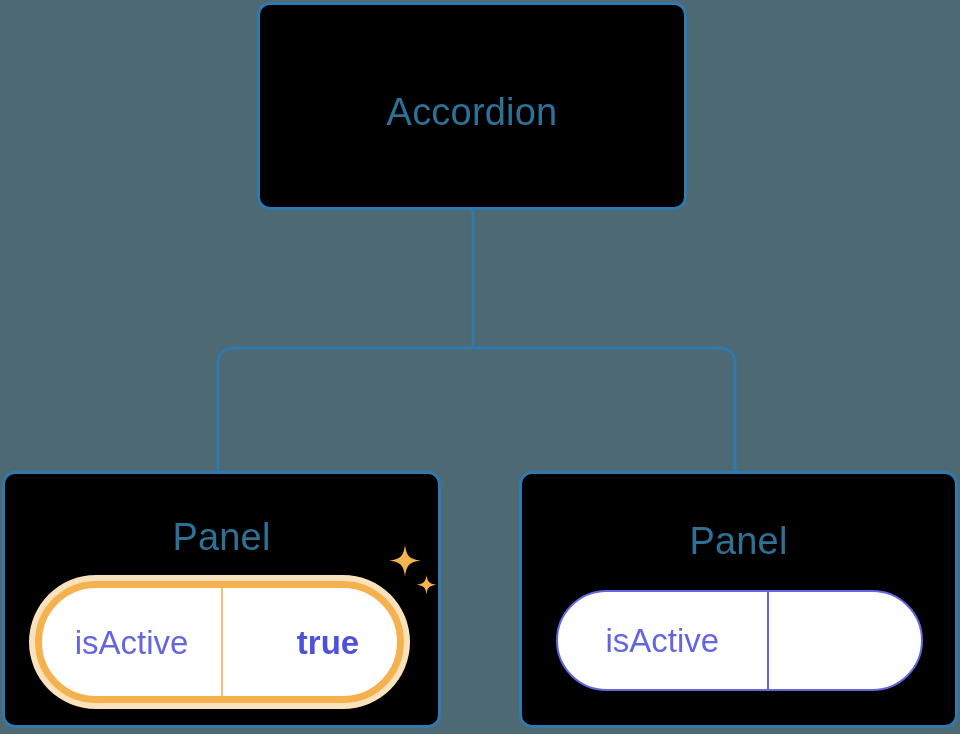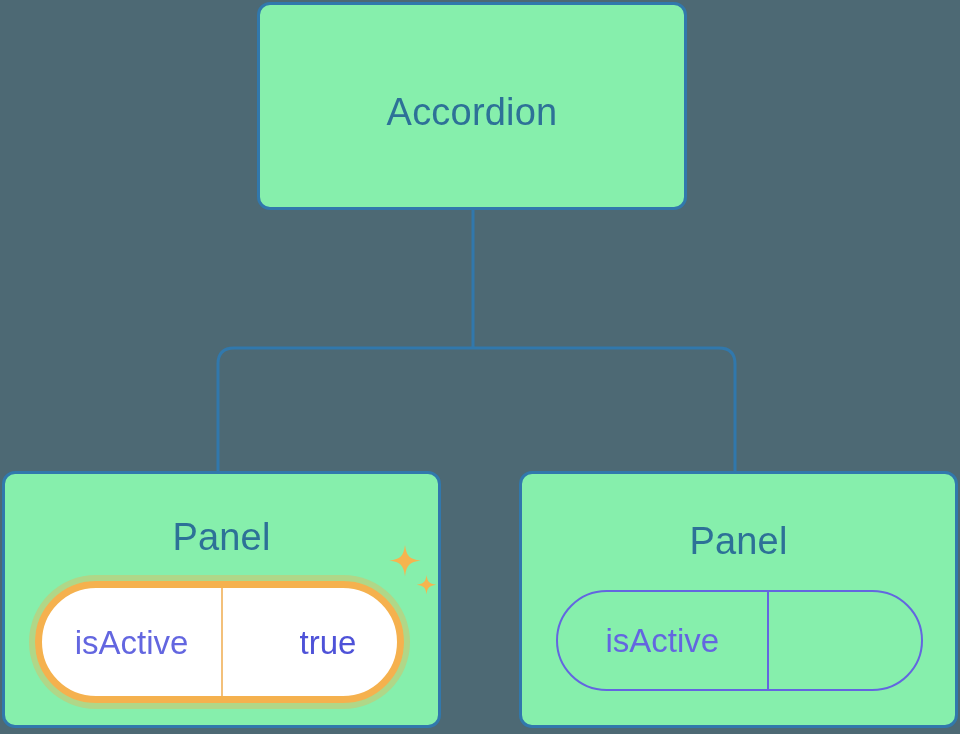--- a/index.html
+++ b/index.html
@@ -28,21 +28,21 @@
     left: 0;
     top: 0;
     width: 960px;
     height: 734px;
     pointer-events: none;
   }
 
   
   .node-card {
     position: absolute;
-    background: #86efac;
+    background: #000000;
     border: 3px solid #3178ac;
     border-radius: 13px;
     box-sizing: border-box;
   }
 
   .root-card {
     left: 257px;
     top: 2px;
     width: 430px;
     height: 208px;
@@ -85,21 +85,21 @@
 
   .panel-card-right .node-title {
     top: 48px;
   }
 
   
   .prop-pill {
     position: absolute;
     display: flex;
     align-items: stretch;
-    background: #86efac;
+    background: #ffffff;
     box-sizing: border-box;
   }
 
   .prop-key,
   .prop-val {
     display: flex;
     align-items: center;
     justify-content: center;
     box-sizing: border-box;
     white-space: nowrap;
@@ -134,21 +134,21 @@
     color: #6366e0;
     font-size: 33px;
     font-weight: 400;
     border-right: 2px solid #f3c07a;
   }
 
   .pill-highlight-inner .prop-val {
     flex: 1 1 auto;
     color: #4e52d8;
     font-size: 33px;
-    font-weight: 400;
+    font-weight: 700;
     margin-left: 36px;
   }
 
   
   .pill-plain {
     left: 556px;
     top: 590px;
     width: 367px;
     height: 101px;
     border-radius: 999px;

